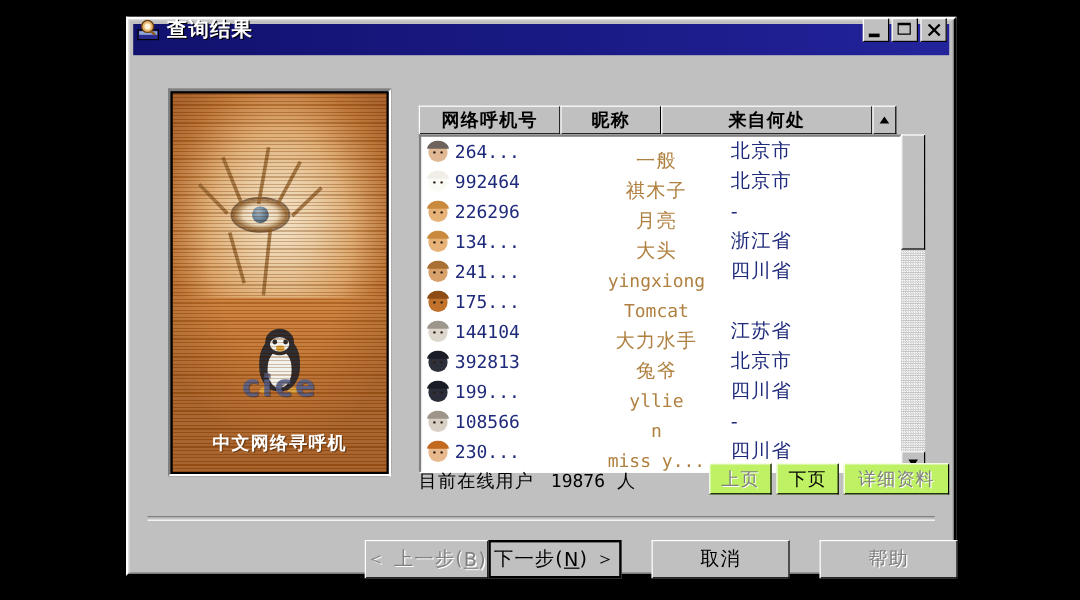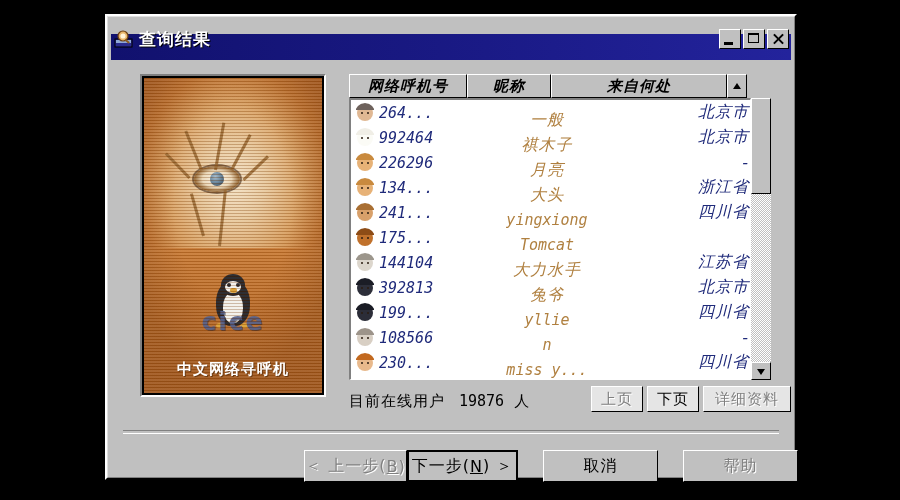--- a/index.html
+++ b/index.html
@@ -21,21 +21,21 @@
     position:absolute;inset:0;
     border-top:1px solid #dfdfdf;border-left:1px solid #dfdfdf;
     border-right:1px solid #808080;border-bottom:1px solid #808080;
     box-sizing:border-box;
   }
 
   
   .titlebar{
     position:absolute;left:3px;top:3px;right:3px;height:26px;
     background:linear-gradient(90deg,#11116e 0%,#1a1a86 55%,#23239c 100%);
-    display:flex;align-items:center;padding:0 2px 16px 3px;box-sizing:border-box;margin-top:14px;
+    display:flex;align-items:center;padding:0 2px 16px 3px;box-sizing:border-box;
   }
   .title-icon{width:20px;height:19px;position:relative;flex:0 0 auto;margin-right:5px;}
   .title-text{
     color:#ffffff;font-size:17px;font-weight:bold;letter-spacing:1px;
     font-family:"DejaVu Sans","Liberation Sans",sans-serif;line-height:20px;
     text-shadow:1px 1px 0 #000;
   }
   .tb-spacer{flex:1 1 auto;}
   .tb-btn{
     width:22px;height:20px;background:#c0c0c0;margin-left:2px;
@@ -135,21 +135,21 @@
     text-shadow:1px 1px 0 rgba(20,25,50,.6);
   }
   .art-caption{
     position:absolute;left:0;right:0;bottom:14px;text-align:center;
     color:#ffffff;font-size:15px;font-weight:bold;letter-spacing:1px;
     font-family:"DejaVu Sans","Liberation Sans",sans-serif;
     text-shadow:1px 1px 0 #6b3a12;
   }
 
   
-  .list-wrap{position:absolute;left:238px;top:24px;width:422px;height:306px;font-style:italic;}
+  .list-wrap{position:absolute;left:238px;top:38px;width:422px;height:306px;}
   .hdr-row{position:absolute;left:0;top:0;width:100%;height:24px;display:flex;}
   .hdr-cell{
     background:#c0c0c0;height:24px;box-sizing:border-box;
     border-top:1px solid #ffffff;border-left:1px solid #ffffff;
     border-right:1px solid #000000;border-bottom:1px solid #000000;
     display:flex;align-items:center;justify-content:center;
     color:#000;font-size:15px;font-weight:bold;letter-spacing:1px;
     font-family:"DejaVu Sans","Liberation Sans",sans-serif;
   }
   .hdr-c0{width:118px;}
@@ -184,21 +184,21 @@
     width:106px;color:#1f2a7a;font-size:15px;flex:0 0 auto;
     font-family:"DejaVu Sans Mono","Liberation Mono",monospace;letter-spacing:0px;
   }
   .cell-nick{
     width:124px;text-align:center;color:#b08040;font-size:15px;flex:0 0 auto;
     font-family:"DejaVu Sans Mono","Liberation Mono",monospace;
     margin-top:15px;
   }
   .cell-nick.cjk{font-family:"DejaVu Sans","Liberation Sans",sans-serif;font-size:16px;letter-spacing:1px;}
   .cell-from{
-    width:140px;text-align:right;color:#1f2a7a;font-size:16px;flex:0 0 auto;
+    width:140px;text-align:left;color:#1f2a7a;font-size:16px;flex:0 0 auto;
     font-family:"DejaVu Sans","Liberation Sans",sans-serif;letter-spacing:1px;
   }
 
   
   .sbar{
     position:absolute;left:402px;top:24px;width:20px;height:282px;
     background:#c0c0c0;box-sizing:border-box;
   }
   .sb-track{
     position:absolute;left:0;top:0;width:20px;bottom:18px;
@@ -228,21 +228,21 @@
     color:#000;font-size:15px;font-family:"DejaVu Sans","Liberation Sans",sans-serif;letter-spacing:1px;
   }
   .status-count{
     color:#000;font-size:15px;margin-left:14px;
     font-family:"DejaVu Sans Mono","Liberation Mono",monospace;
   }
   .status-unit{color:#000;font-size:15px;margin-left:10px;font-family:"DejaVu Sans","Liberation Sans",sans-serif;}
 
   .smallbtns{position:absolute;left:480px;top:336px;display:flex;gap:4px;}
   .sbtn{
-    height:26px;background:#e5e5e5;box-sizing:border-box;
+    height:26px;background:#bef264;box-sizing:border-box;
     border-top:1px solid #ffffff;border-left:1px solid #ffffff;
     border-right:1px solid #000;border-bottom:1px solid #000;
     display:flex;align-items:center;justify-content:center;
     font-size:15px;font-family:"DejaVu Sans","Liberation Sans",sans-serif;
     color:#000;letter-spacing:1px;
   }
   .sbtn.w-sm{width:52px;}
   .sbtn.w-lg{width:88px;}
   .sbtn.disabled{color:#808080;text-shadow:1px 1px 0 #ffffff;}
 

